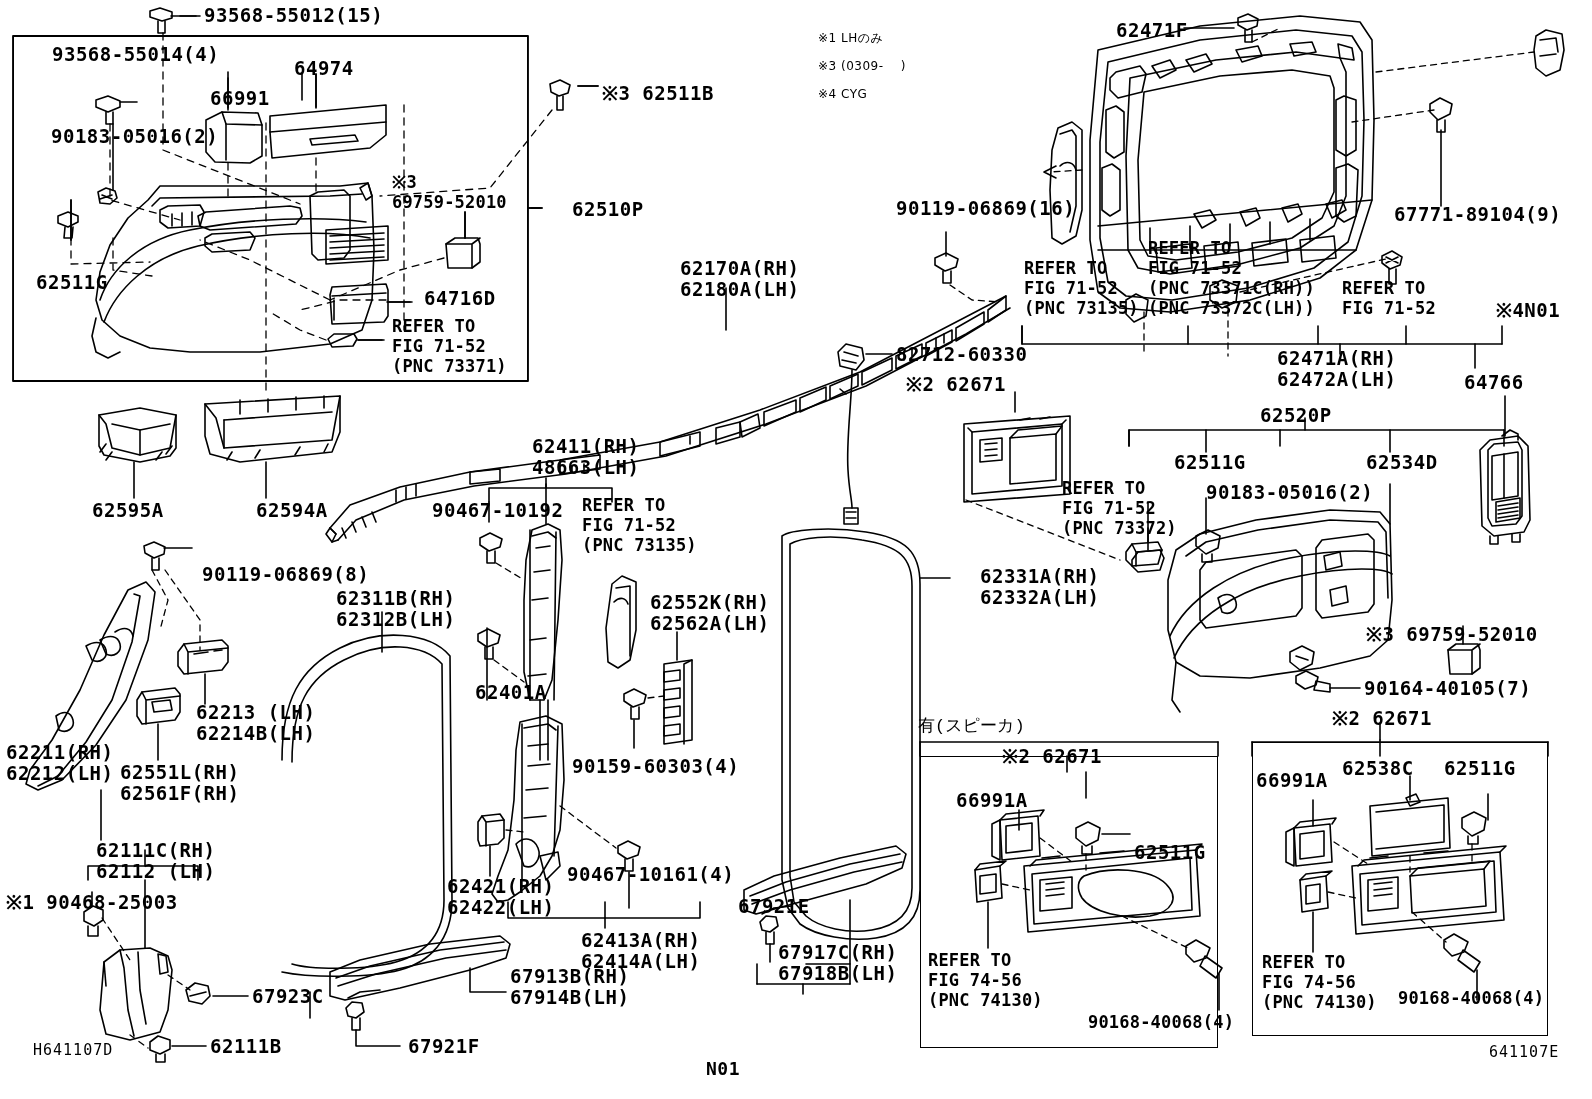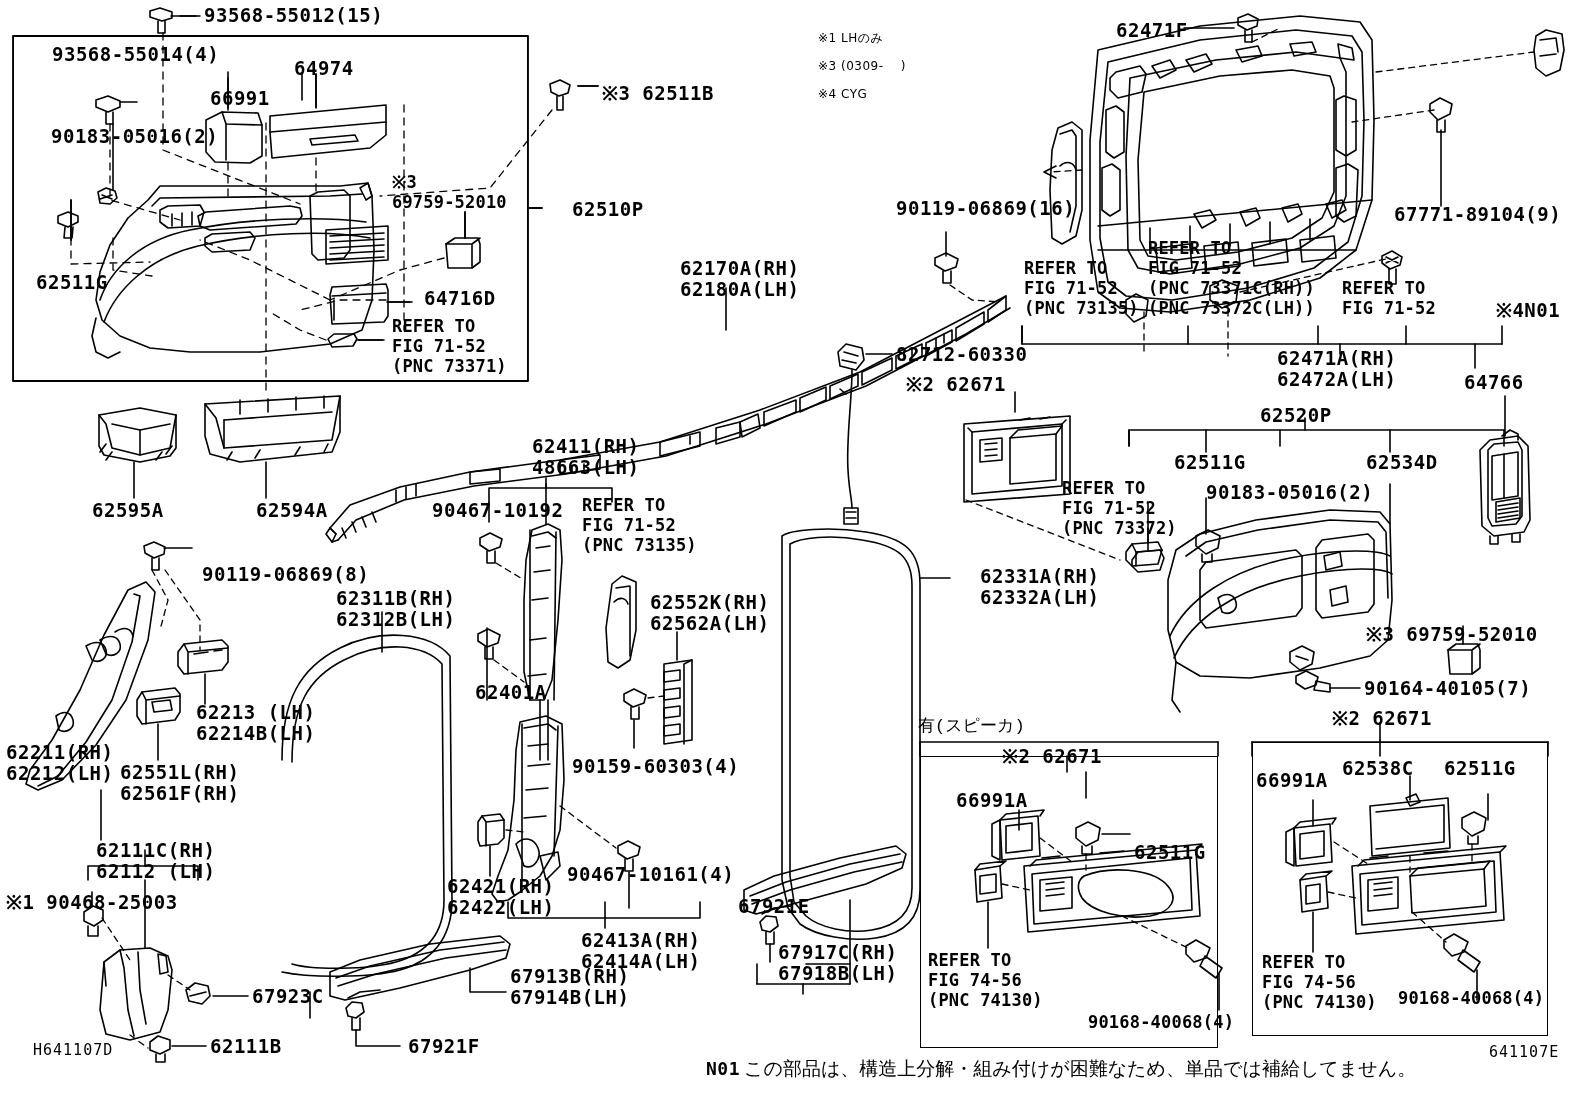--- a/index.html
+++ b/index.html
@@ -750,16 +750,15 @@
 
   <div class="lbl" style="left:1256px;top:770px;">66991A</div>
   <div class="lbl" style="left:1342px;top:758px;">62538C</div>
   <div class="lbl" style="left:1444px;top:758px;">62511G</div>
   <div class="lbl sm" style="left:1262px;top:952px;">REFER TO
 FIG 74-56
 (PNC 74130)</div>
   <div class="lbl sm" style="left:1398px;top:988px;">90168-40068(4)</div>
 
   <div class="lbl small-note" style="left:706px;top:1058px;">N01</div>
-  <div class="lbl jp" style="left:744px;top:1060px;font-size:19px;">この部品は、構造上分解・組み付けが困難なため、単品では補給してません。</div>
   <div class="lbl code" style="left:1489px;top:1042px;">641107E</div>
 
 </div>
 
 </body></html>

